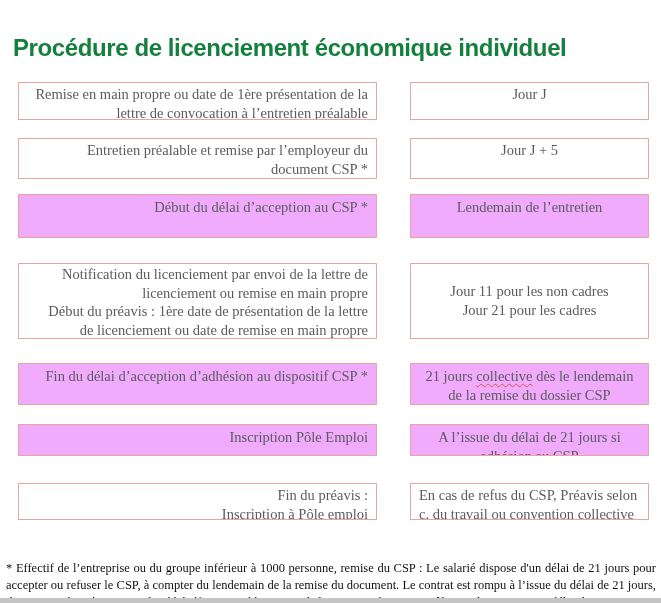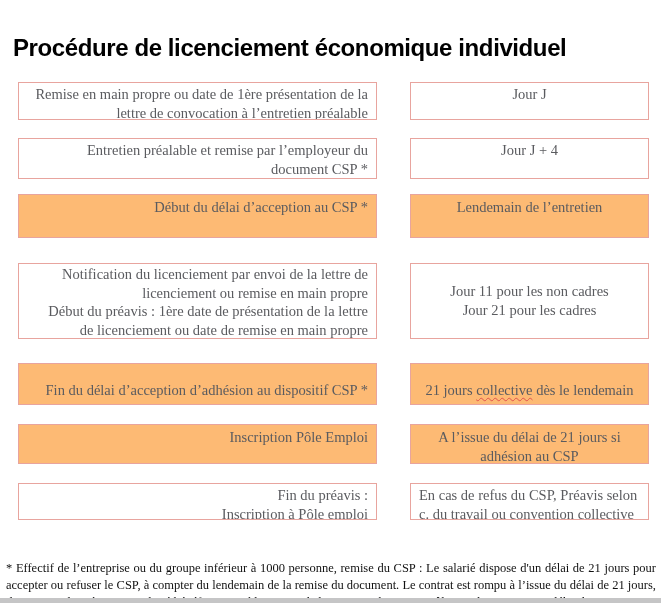--- a/index.html
+++ b/index.html
@@ -3,41 +3,41 @@
 <meta charset="utf-8">
 <style>
   html,body{margin:0;padding:0;}
   body{
     width:661px;height:603px;position:relative;background:#ffffff;
     font-family:"Liberation Serif", serif;overflow:hidden;
   }
   .page-title{
     position:absolute;left:13px;top:18px;width:635px;
     font-family:"Liberation Sans", sans-serif;font-weight:bold;
-    font-size:24px;letter-spacing:-0.4px;color:#000000;white-space:nowrap;
+    font-size:24px;letter-spacing:-0.4px;color:#15803d;white-space:nowrap;
   }
   .rows{position:absolute;left:13px;top:0;width:661px;height:603px;}
   .row{position:absolute;left:0;width:661px;}
   .box{
     position:absolute;box-sizing:border-box;border:1px solid #e8a49e;
     font-size:14.5px;line-height:18.5px;color:#5a5b5f;background:#ffffff;
     white-space:pre-line;padding:2px 8px;overflow:hidden;
   }
   .lbox{left:5px;width:359px;text-align:right;}
   .rbox{left:397px;width:239px;text-align:center;}
-  .shaded{background:#fdba74;}
+  .shaded{background:#f0abfc;}
   .vcenter{display:flex;align-items:center;justify-content:center;}
   .align-left{text-align:left;}
   
   .row1{top:82px;}  .row1 .box{height:38px;}
   .row2{top:138px;} .row2 .box{height:41px;}
   .row3{top:194px;} .row3 .box{height:44px;padding-top:3px;}
   .row4{top:263px;} .row4 .box{height:76px;padding-top:1px;}
-  .row5{top:363px;} .row5 .box{height:42px;padding-top:17px;}
-  .row6{top:424px;} .row6 .box{height:40px;padding-top:3px;}
+  .row5{top:363px;} .row5 .box{height:42px;padding-top:3px;}
+  .row6{top:424px;} .row6 .box{height:32px;padding-top:3px;}
   .row7{top:483px;} .row7 .box{height:37px;}
   .squiggle{
     text-decoration-line:underline;text-decoration-style:wavy;
     text-decoration-color:#e0524d;text-decoration-thickness:1px;
     text-underline-offset:2px;
   }
   .footnote{
     position:absolute;left:6px;top:547px;width:650px;
     font-size:12.5px;line-height:17px;color:#111111;text-align:justify;
   }
@@ -54,21 +54,21 @@
 
   <div class="row row1">
     <div class="box lbox">Remise en main propre ou date de 1ère présentation de la
 lettre de convocation à l’entretien préalable</div>
     <div class="box rbox">Jour J</div>
   </div>
 
   <div class="row row2">
     <div class="box lbox">Entretien préalable et remise par l’employeur du
 document CSP *</div>
-    <div class="box rbox">Jour J + 4</div>
+    <div class="box rbox">Jour J + 5</div>
   </div>
 
   <div class="row row3">
     <div class="box lbox shaded">Début du délai d’acception au CSP *</div>
     <div class="box rbox shaded">Lendemain de l’entretien</div>
   </div>
 
   <div class="row row4">
     <div class="box lbox">Notification du licenciement par envoi de la lettre de
 licenciement ou remise en main propre

